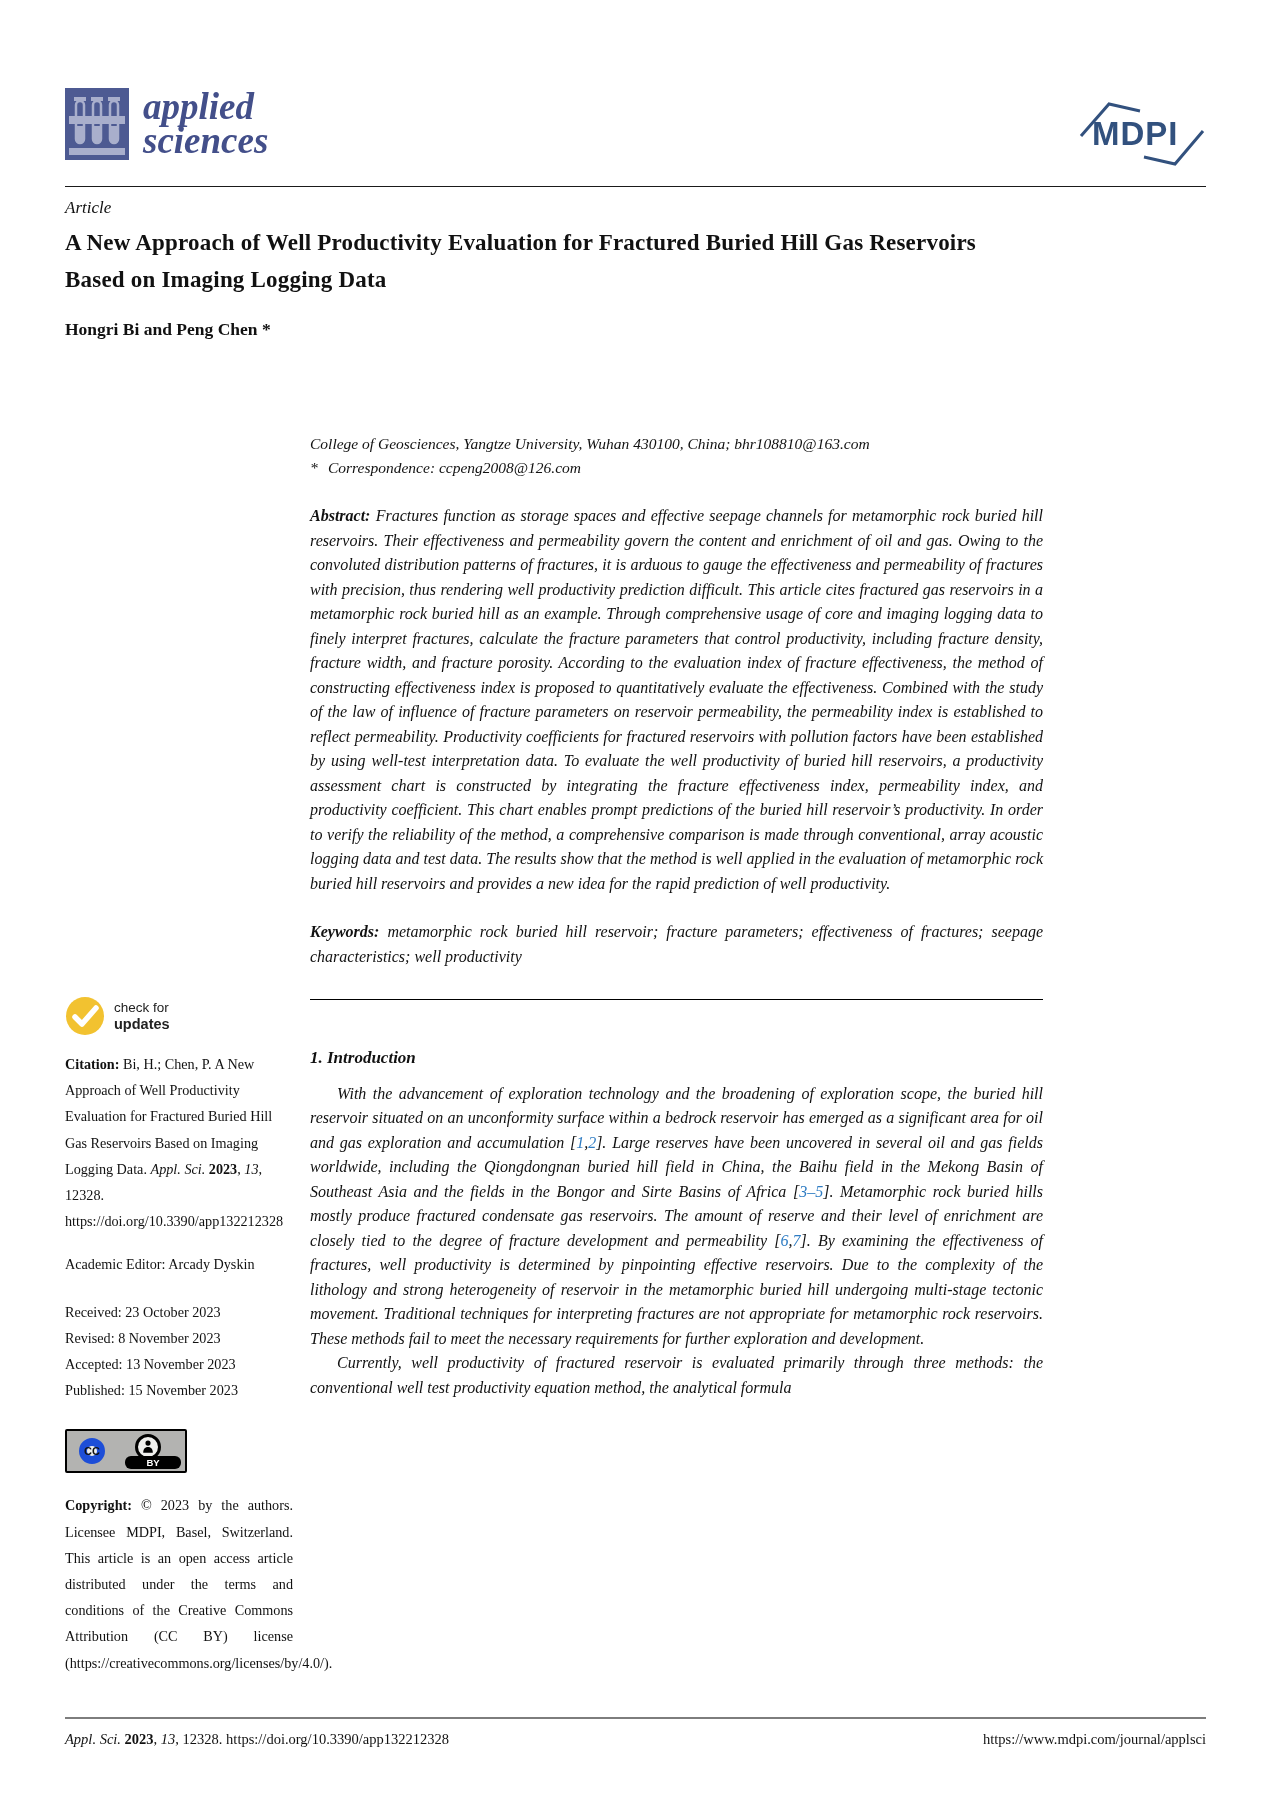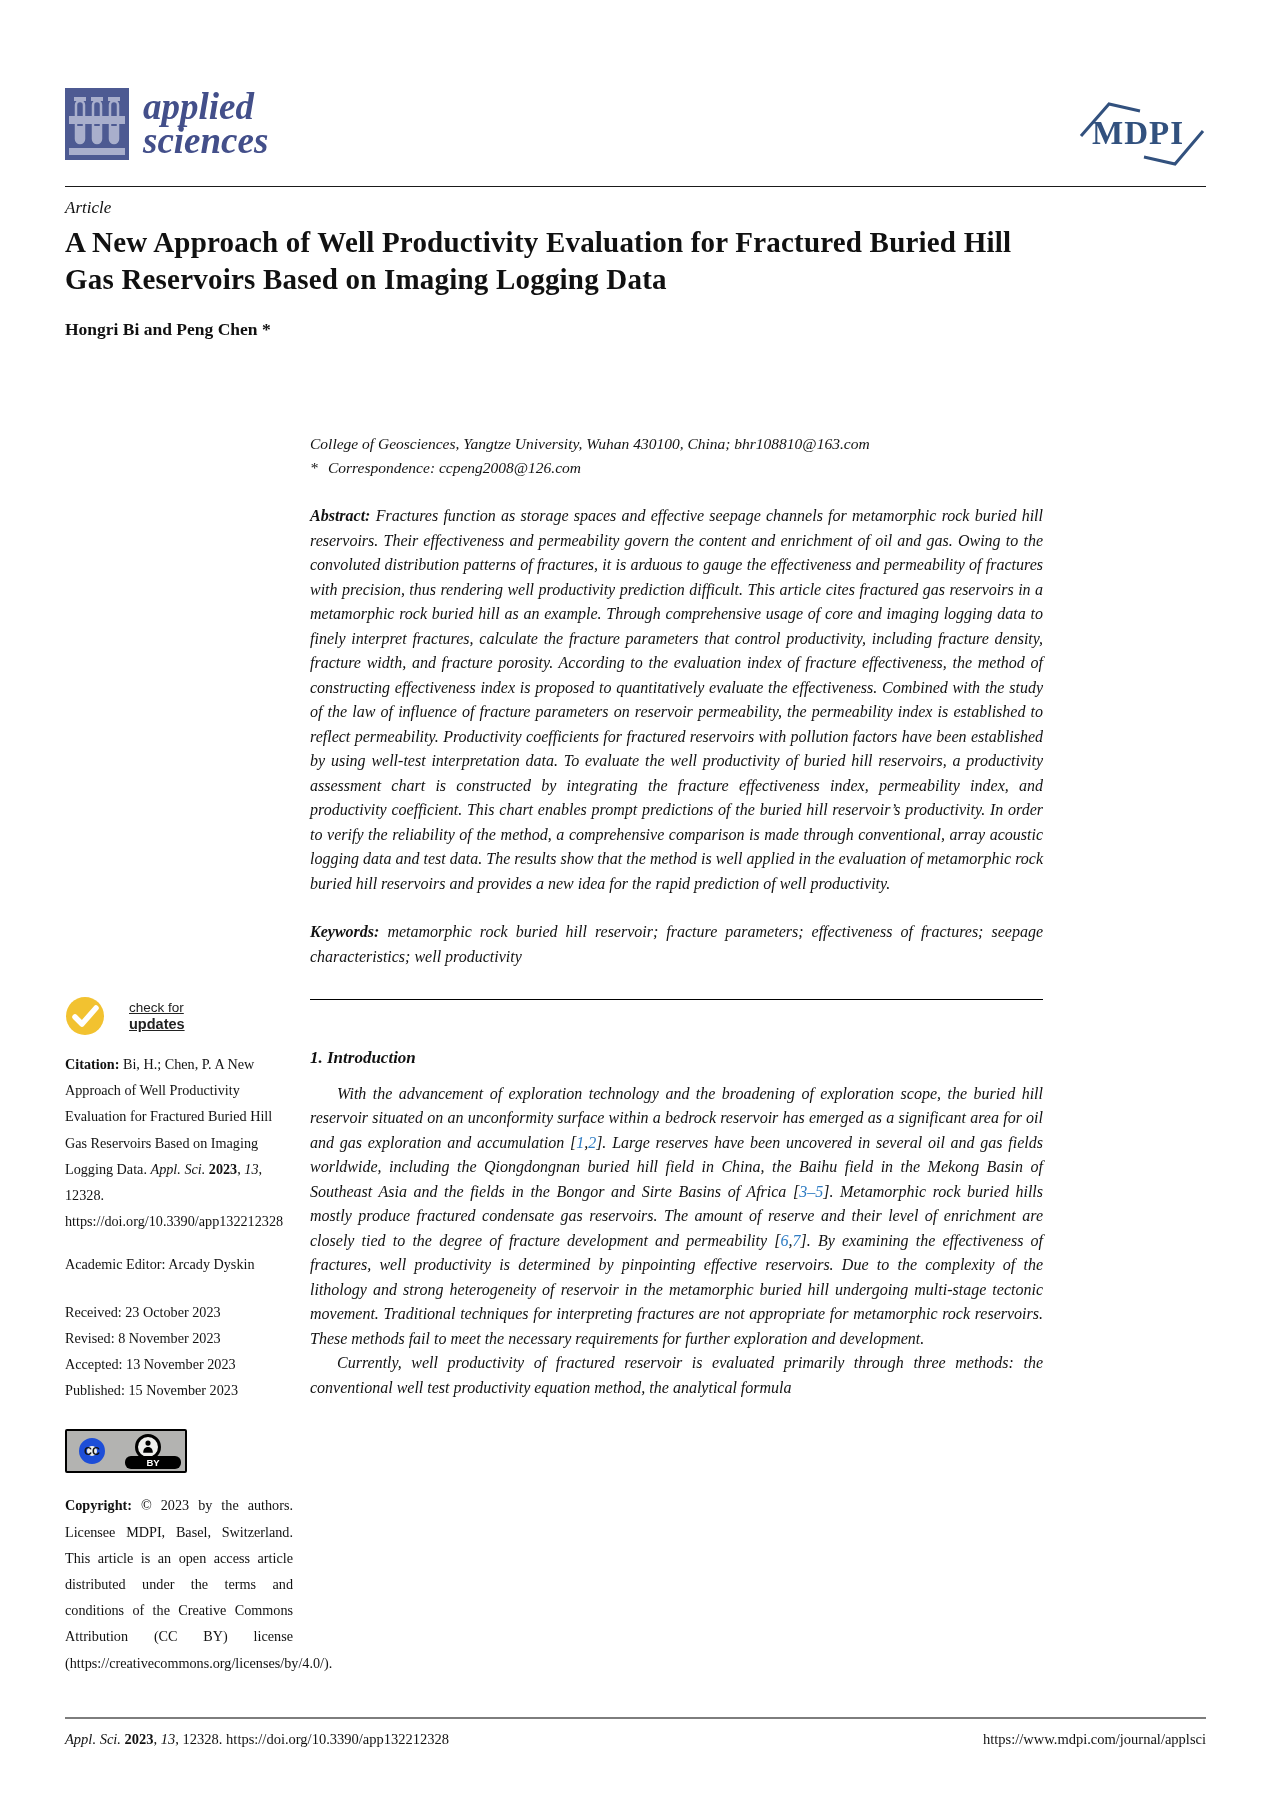--- a/index.html
+++ b/index.html
@@ -14,45 +14,45 @@
   *{margin:0;padding:0;box-sizing:border-box;}
   body{background:#fff;font-family:"Liberation Serif",serif;color:var(--ink);}
   #page{position:relative;width:1268px;height:1793px;background:#fff;overflow:hidden;}
 
   
   .logo-box{position:absolute;left:65px;top:88px;display:flex;align-items:center;}
   .logo-icon{width:64px;height:72px;display:block;}
   .logo-text{margin-left:14px;font-style:italic;font-weight:700;font-size:37px;line-height:34px;color:var(--logo-indigo);}
   .mdpi-logo{position:absolute;left:1076px;top:98px;width:132px;height:72px;}
   .mdpi-chevrons{position:absolute;left:0;top:0;width:132px;height:72px;}
-  .mdpi-word{position:absolute;left:16px;top:17px;font-family:Liberation Serif, serif;font-weight:700;font-size:33px;letter-spacing:1px;color:var(--mdpi-navy);}
+  .mdpi-word{position:absolute;left:16px;top:17px;font-family:Liberation Sans, sans-serif;font-weight:700;font-size:33px;letter-spacing:1px;color:var(--mdpi-navy);}
   .header-rule{position:absolute;left:65px;top:186px;width:1141px;height:1px;background:#1a1a1a;}
 
   
   .article-label{position:absolute;left:65px;top:198px;font-style:italic;font-size:17px;}
-  .paper-title{position:absolute;left:65px;top:224px;width:970px;font-size:29px;line-height:37px;font-weight:700;letter-spacing:.2px;}
+  .paper-title{position:absolute;left:65px;top:224px;width:970px;font-size:23px;line-height:37px;font-weight:700;letter-spacing:.2px;}
   .authors{position:absolute;left:65px;top:319px;font-size:17.5px;font-weight:700;}
 
   
   .main-col{position:absolute;left:310px;top:432px;width:733px;font-size:16px;line-height:24.5px;font-style:italic;}
   .affiliation{font-size:15.5px;line-height:24px;}
   .correspondence{font-size:15.5px;line-height:24px;display:flex;}
   .corr-star{width:18px;flex:0 0 18px;}
   .abstract-par{margin-top:24px;text-align:justify;}
   .keywords-par{margin-top:24px;text-align:justify;}
   .kw-rule{margin-top:30px;border:none;border-top:1.5px solid #000;height:0;}
   .section-heading{margin-top:46px;font-size:17px;font-weight:700;}
   .body-par{margin-top:11px;text-align:justify;text-indent:27px;}
   .body-par + .body-par{margin-top:0;}
 
   
   .sidebar{position:absolute;left:65px;top:996px;width:228px;font-size:14.2px;line-height:26.2px;}
   .check-badge{display:flex;align-items:center;cursor:pointer;}
   .check-circle{width:40px;height:40px;flex:0 0 40px;}
-  .check-text{margin-left:24px;font-family:"Liberation Sans",sans-serif;font-size:13.5px;line-height:16px;color:#222;text-decoration:underline;}
+  .check-text{margin-left:9px;font-family:"Liberation Sans",sans-serif;font-size:13.5px;line-height:16px;color:#222;}
   .check-text .l2{font-weight:700;font-size:14.5px;}
   .citation-block{margin-top:15px;}
   .acad-editor{margin-top:17px;}
   .dates-block{margin-top:21px;}
   .cc-plate{position:relative;margin-top:26px;width:122px;height:44px;background:var(--cc-gray);border:2px solid #000;border-radius:2px;}
   .cc-circle{position:absolute;left:12px;top:7px;width:26px;height:26px;border:8px solid #1d4ed8;border-radius:50%;background:#efefed;
              display:flex;align-items:center;justify-content:center;font-family:"Liberation Sans",sans-serif;font-weight:700;font-size:11px;line-height:1;}
   .by-circle{position:absolute;left:68px;top:3px;width:26px;height:26px;border:3px solid #000;border-radius:50%;background:#efefed;
              display:flex;align-items:center;justify-content:center;}
   .by-strip{position:absolute;right:4px;bottom:2px;width:56px;height:13px;background:#000;color:#fff;

